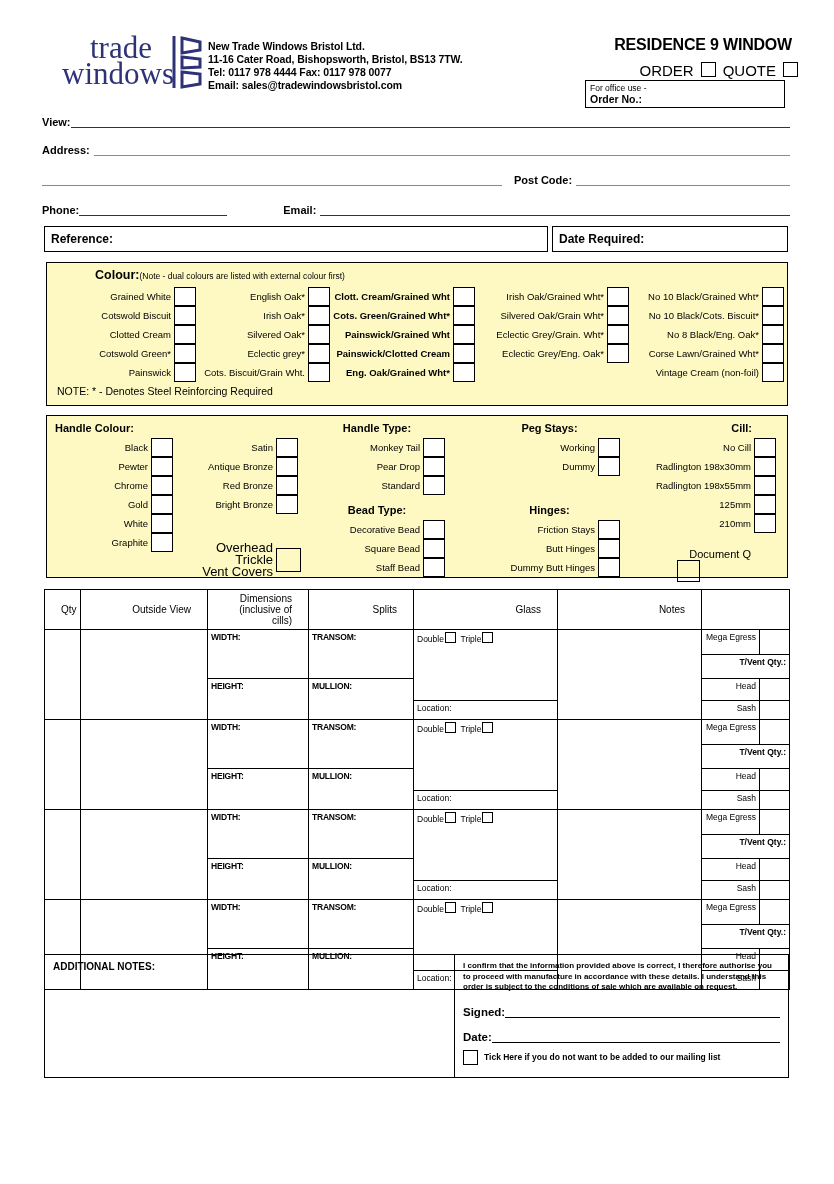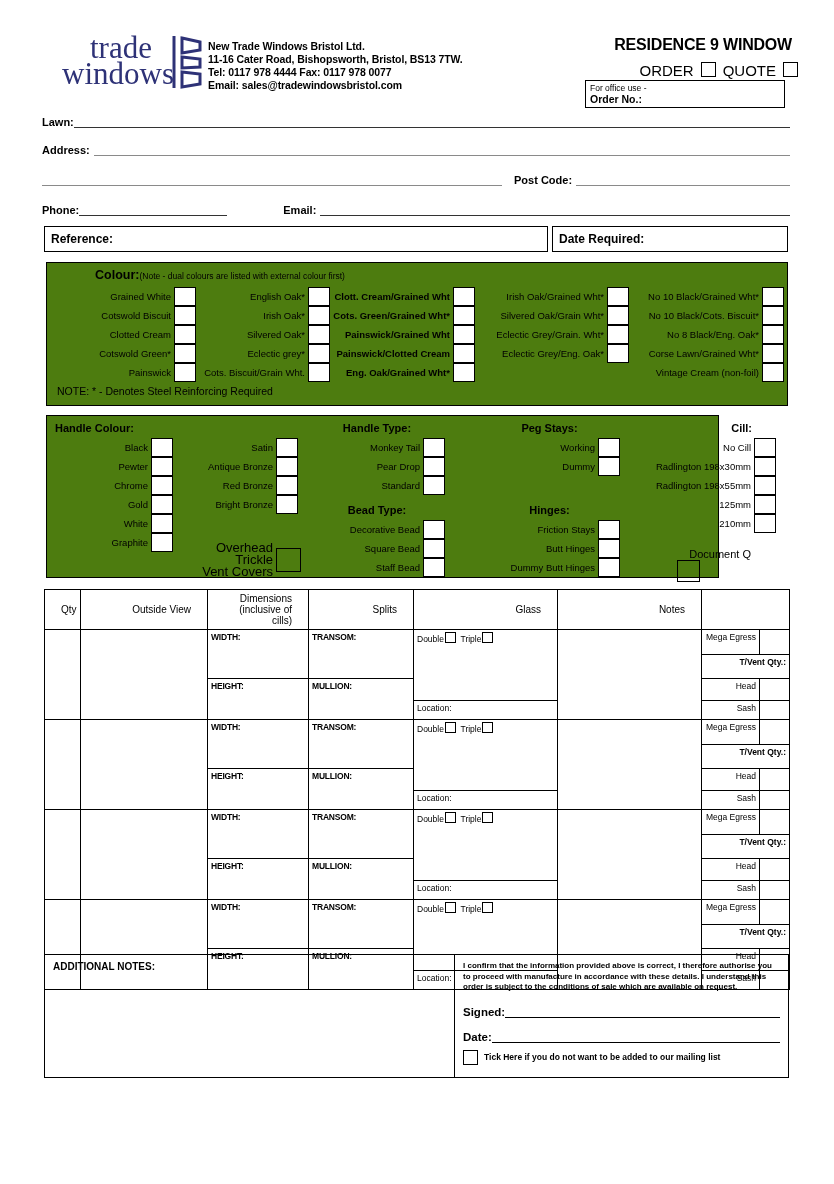--- a/index.html
+++ b/index.html
@@ -22,21 +22,21 @@
   
   .fieldrow{position:absolute;display:flex;align-items:flex-end;}
   .flabel{font-size:11px;font-weight:bold;white-space:nowrap;line-height:12px;}
   .fline{border-bottom:1.3px solid #8a8a8a;height:12px;flex:1;}
   .fline.dark{border-bottom:1.5px solid #333;}
 
   
   .refbox{position:absolute;border:1.6px solid #000;box-sizing:border-box;display:flex;align-items:center;padding-left:6px;font-size:12px;font-weight:bold;}
 
   
-  .panel{position:absolute;border:1.6px solid #000;box-sizing:border-box;background:#4d7c0f;padding-left:31px;}
+  .panel{position:absolute;border:1.6px solid #000;box-sizing:border-box;background:#fef9c3;padding-left:31px;}
 
   
   .cb{width:22px;height:19px;border:1.3px solid #000;box-sizing:border-box;background:#fff;}
   .cbrow{display:flex;align-items:center;height:19px;}
   .cbrow .lbl{font-size:9.5px;text-align:right;white-space:nowrap;padding-right:3px;line-height:19px;}
 
   .colour-title{position:absolute;font-size:12.5px;font-weight:bold;}
   .colour-note{font-size:8.5px;font-weight:normal;}
   .note-steel{position:absolute;font-size:10.5px;}
 
@@ -108,21 +108,21 @@
       </div>
     </div>
 
     <div class="office-box">
       <div class="office-line1">For office use -</div>
       <div class="office-line2">Order No.:</div>
     </div>
   </div>
 
   <div class="fieldrow" style="left:42px;top:115px;width:748px;">
-    <span class="flabel">Lawn:</span>
+    <span class="flabel">View:</span>
     <span class="fline dark"></span>
   </div>
 
   <div class="fieldrow" style="left:42px;top:143px;width:748px;">
     <span class="flabel">Address:</span>
     <span class="fline" style="margin-left:4px;"></span>
   </div>
 
   <div class="fieldrow" style="left:42px;top:173px;width:748px;">
     <span class="fline" style="width:460px;flex:none;"></span>
@@ -257,21 +257,21 @@
         </div>
       <div class="cbrow">
           <span class="lbl" style="width:135px">Vintage Cream (non-foil)</span>
           <span class="cb"></span>
         </div>
     </div>
 
     <div class="note-steel" style="left:10px;top:122px;">NOTE: * - Denotes Steel Reinforcing Required</div>
   </div>
 
-  <div class="panel" style="left:46px;top:415px;width:673px;height:163px;">
+  <div class="panel" style="left:46px;top:415px;width:742px;height:163px;">
 
     <div style="position:absolute;left:8px;top:6px;font-size:11px;font-weight:bold;">Handle Colour:</div>
     <div style="position:absolute;left:8px;top:22px;">
       <div class="cbrow">
           <span class="lbl" style="width:93px">Black</span>
           <span class="cb"></span>
         </div>
       <div class="cbrow">
           <span class="lbl" style="width:93px">Pewter</span>
           <span class="cb"></span>

